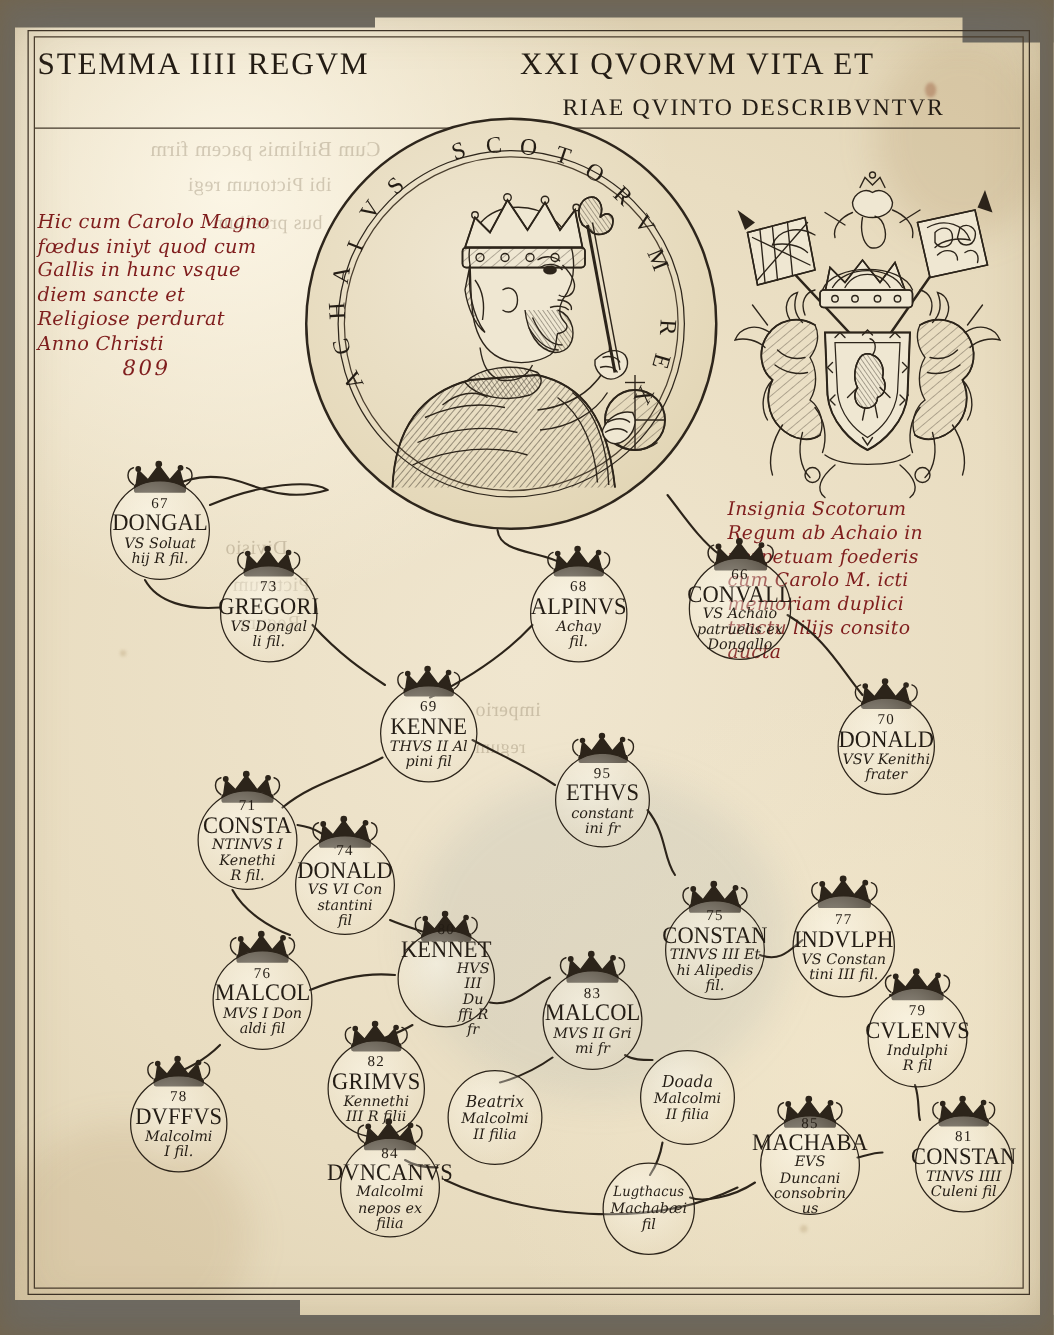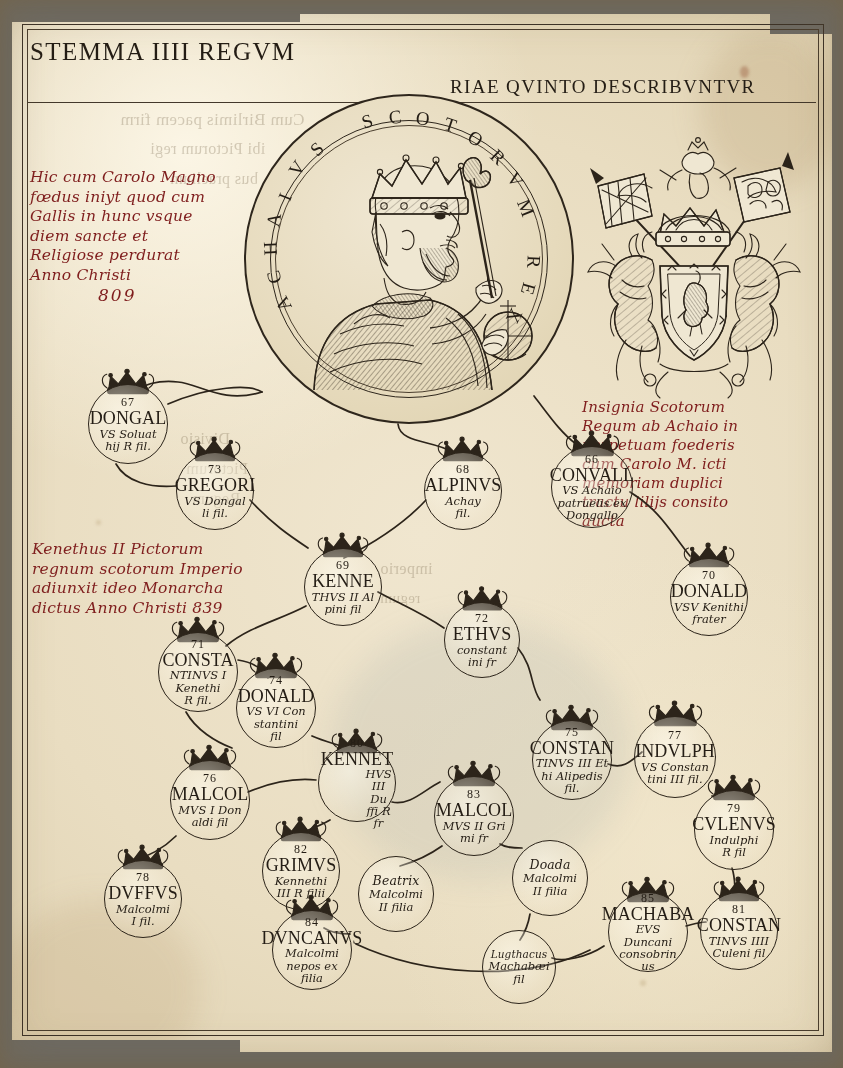--- a/index.html
+++ b/index.html
@@ -141,33 +141,30 @@
   <div class="ghost" style="left:186px;top:460px;font-size:16px;">Pictorum</div>
   <div class="ghost" style="left:192px;top:490px;font-size:16px;">Regum</div>
   <div class="ghost" style="left:380px;top:560px;font-size:16px;">imperio</div>
   <div class="ghost" style="left:380px;top:590px;font-size:15px;">regum</div>
 
   <div class="frame-outer"></div>
   <div class="frame-inner"></div>
   <div class="rule" style="left:28px;top:102px;width:788px;"></div>
 
   <div class="title t1" style="left:30px;top:38px;">STEMMA IIII REGVM</div>
+  <div class="title t1" style="left:416px;top:38px;">XXI QVORVM VITA ET</div>
   <div class="title t2" style="left:450px;top:76px;">RIAE QVINTO DESCRIBVNTVR</div>
 
   <div class="script" style="left:30px;top:168px;width:250px;">Hic cum Carolo Magno
 fœdus iniyt quod cum
 Gallis in hunc vsque
 diem sancte et
 Religiose perdurat
 Anno Christi</div>
   <div class="script" style="left:98px;top:286px;font-size:17px;letter-spacing:2px;">809</div>
-  <div class="script" style="left:32px;top:540px;width:300px;">Kenethus II Pictorum
-regnum scotorum Imperio
-adiunxit ideo Monarcha
-dictus Anno Christi 839</div>
   <div class="script" style="left:582px;top:398px;width:250px;font-size:15px;line-height:19px;">Insignia Scotorum
 Regum ab Achaio in
 perpetuam foederis
 cum Carolo M. icti
 memoriam duplici
 tractu lilijs consito
 aucta</div>
 
   <div class="portrait-wrap">
     <div class="pm-ring"></div>
@@ -603,21 +600,21 @@
         <path d="M8 20 C2 16 2 8 8 6" fill="none"></path>
         <path d="M52 20 C58 16 58 8 52 6" fill="none"></path>
         <circle cx="29" cy="3" r="2.2"></circle>
         <circle cx="12" cy="7" r="1.8"></circle>
         <circle cx="47" cy="6" r="1.8"></circle>
       </g>
           </svg>
         </div>
         <div class="disc" style="width: 76px; height: 76px;"></div>
         <div class="txt">
-          <div class="num">72</div>
+          <div class="num">95</div>
           <div class="nm">ETHVS</div>
           <div class="sub" style="white-space: pre-line;">constant
 ini fr</div>
         </div>
       </div>
       <div class="node" style="left: 158px; top: 632px; width: 80px; height: 80px;">
         <div class="crown" style="left: 11px; top: -16px; width: 58px; height: 26px;">
           <svg viewBox="0 0 60 26" width="100%" height="100%">
       <g stroke="#2c241a" fill="#2c241a" stroke-width="1.2" stroke-linecap="round">
         <path d="M10 22 L12 8 L20 16 L29 4 L38 16 L46 7 L50 22 Z"></path>
@@ -871,21 +868,21 @@
         </div>
         <div class="disc" style="width: 80px; height: 80px;"></div>
         <div class="txt">
           <div class="num">85</div>
           <div class="nm">MACHABA</div>
           <div class="sub" style="white-space: pre-line;">EVS Duncani
 consobrin
 us</div>
         </div>
       </div>
-      <div class="node" style="left: 700px; top: 892px; width: 78px; height: 78px;">
+      <div class="node" style="left: 732px; top: 892px; width: 78px; height: 78px;">
         <div class="crown" style="left: 11px; top: -16px; width: 56px; height: 25px;">
           <svg viewBox="0 0 60 26" width="100%" height="100%">
       <g stroke="#2c241a" fill="#2c241a" stroke-width="1.2" stroke-linecap="round">
         <path d="M10 22 L12 8 L20 16 L29 4 L38 16 L46 7 L50 22 Z"></path>
         <rect x="9" y="20" width="42" height="6" rx="1.5"></rect>
         <path d="M8 20 C2 16 2 8 8 6" fill="none"></path>
         <path d="M52 20 C58 16 58 8 52 6" fill="none"></path>
         <circle cx="29" cy="3" r="2.2"></circle>
         <circle cx="12" cy="7" r="1.8"></circle>
         <circle cx="47" cy="6" r="1.8"></circle>

